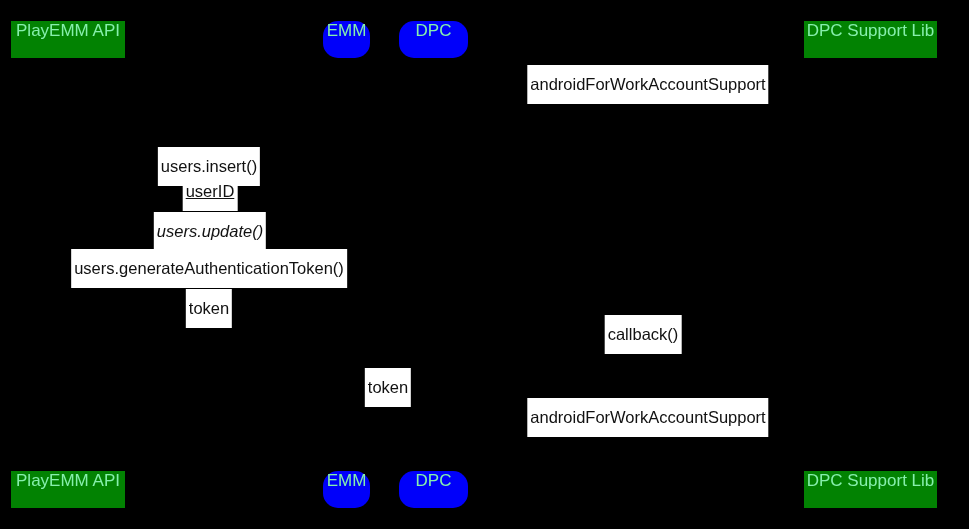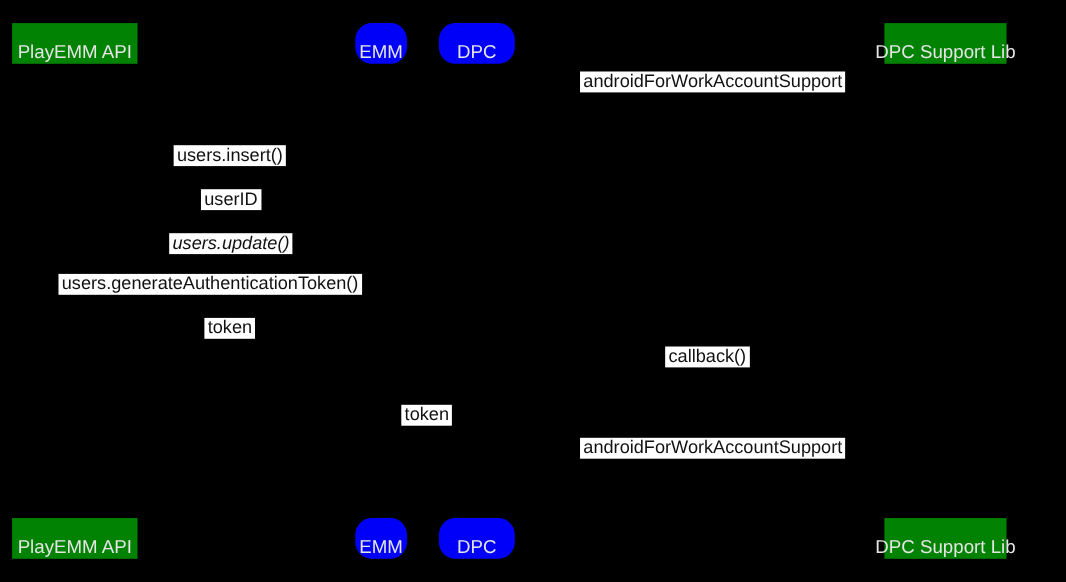--- a/index.html
+++ b/index.html
@@ -16,45 +16,45 @@
   }
   .stage {
     position: absolute;
     inset: 0;
     background: #000000;
   }
   .actor {
     position: absolute;
     height: 37px;
     display: flex;
-    align-items: flex-end;
+    align-items: flex-start;
     justify-content: center;
-    color: #e5e5e5;
+    color: #86efac;
     font-size: 17px;
     white-space: nowrap;
     box-sizing: border-box;
   }
   .actor-green { background: #028202; }
   .actor-blue  { background: #0000fa; border-radius: 15px; }
 
   .a-playemm { left: 11px;  width: 114px; }
   .a-emm     { left: 323px; width: 47px;  }
   .a-dpc     { left: 399px; width: 69px;  }
-  .a-dpclib  { left: 804px; width: 111px; }
+  .a-dpclib  { left: 804px; width: 133px; }
   .row-top    { top: 21px; }
   .row-bottom { top: 471px; }
 
   .msg {
     position: absolute;
     transform: translateX(-50%);
     background: #ffffff;
     color: #111111;
     font-size: 16.5px;
     line-height: 19px;
-    padding: 0 3px;
+    padding: 10px 3px;
     text-align: center;
     white-space: nowrap;
   }
   .msg span { display: block; }
 </style>
 </head>
 <body>
 
 <div class="stage">
 
@@ -68,33 +68,33 @@
     <span>DPC</span>
   </div>
   <div class="actor actor-green a-dpclib row-top">
     <span>DPC Support Lib</span>
   </div>
 
   <div class="msg" style="left:648px; top:65px;">
     <span>androidForWorkAccountSupport</span>
   </div>
 
-  <div class="msg" style="left:209px; top:132px;">
+  <div class="msg" style="left:209px; top:147px;">
     <span>users.insert()</span>
   </div>
 
-  <div class="msg" style="left:210px; top:172px;">
+  <div class="msg" style="left:210px; top:172px;text-decoration:underline;">
     <span>userID</span>
   </div>
 
   <div class="msg" style="left:210px; top:212px;font-style:italic;">
     <span>users.update()</span>
   </div>
 
-  <div class="msg" style="left:191px; top:249px;">
+  <div class="msg" style="left:209px; top:249px;">
     <span>users.generateAuthenticationToken()</span>
   </div>
 
   <div class="msg" style="left:209px; top:289px;">
     <span>token</span>
   </div>
 
   <div class="msg" style="left:643px; top:315px;text-align:center;">
     <span>callback()</span>
   </div>

